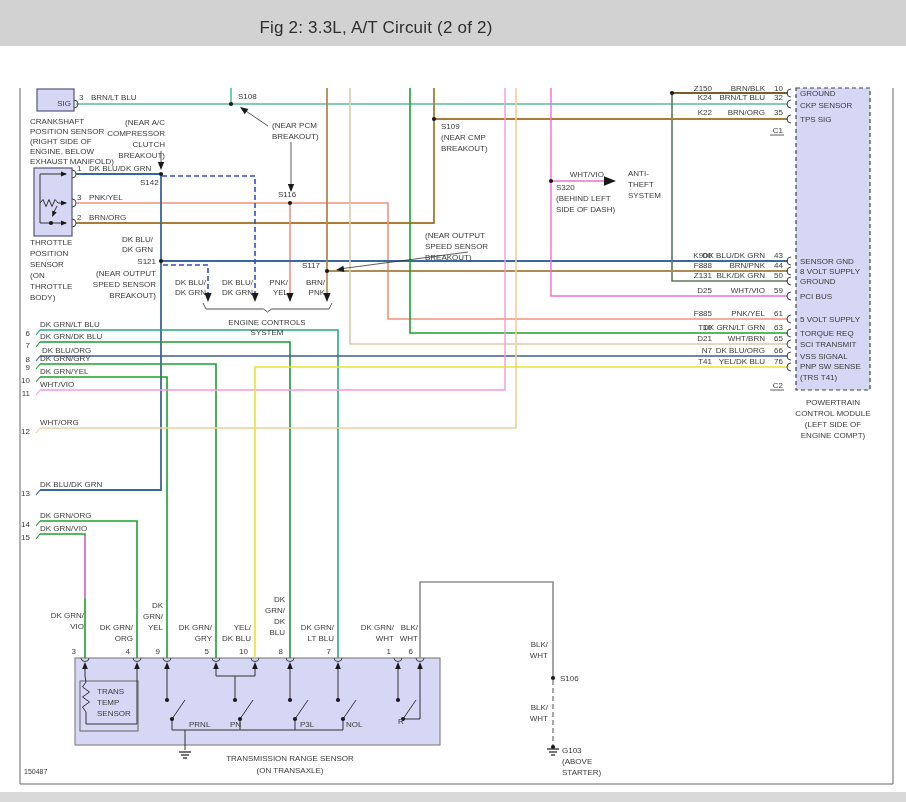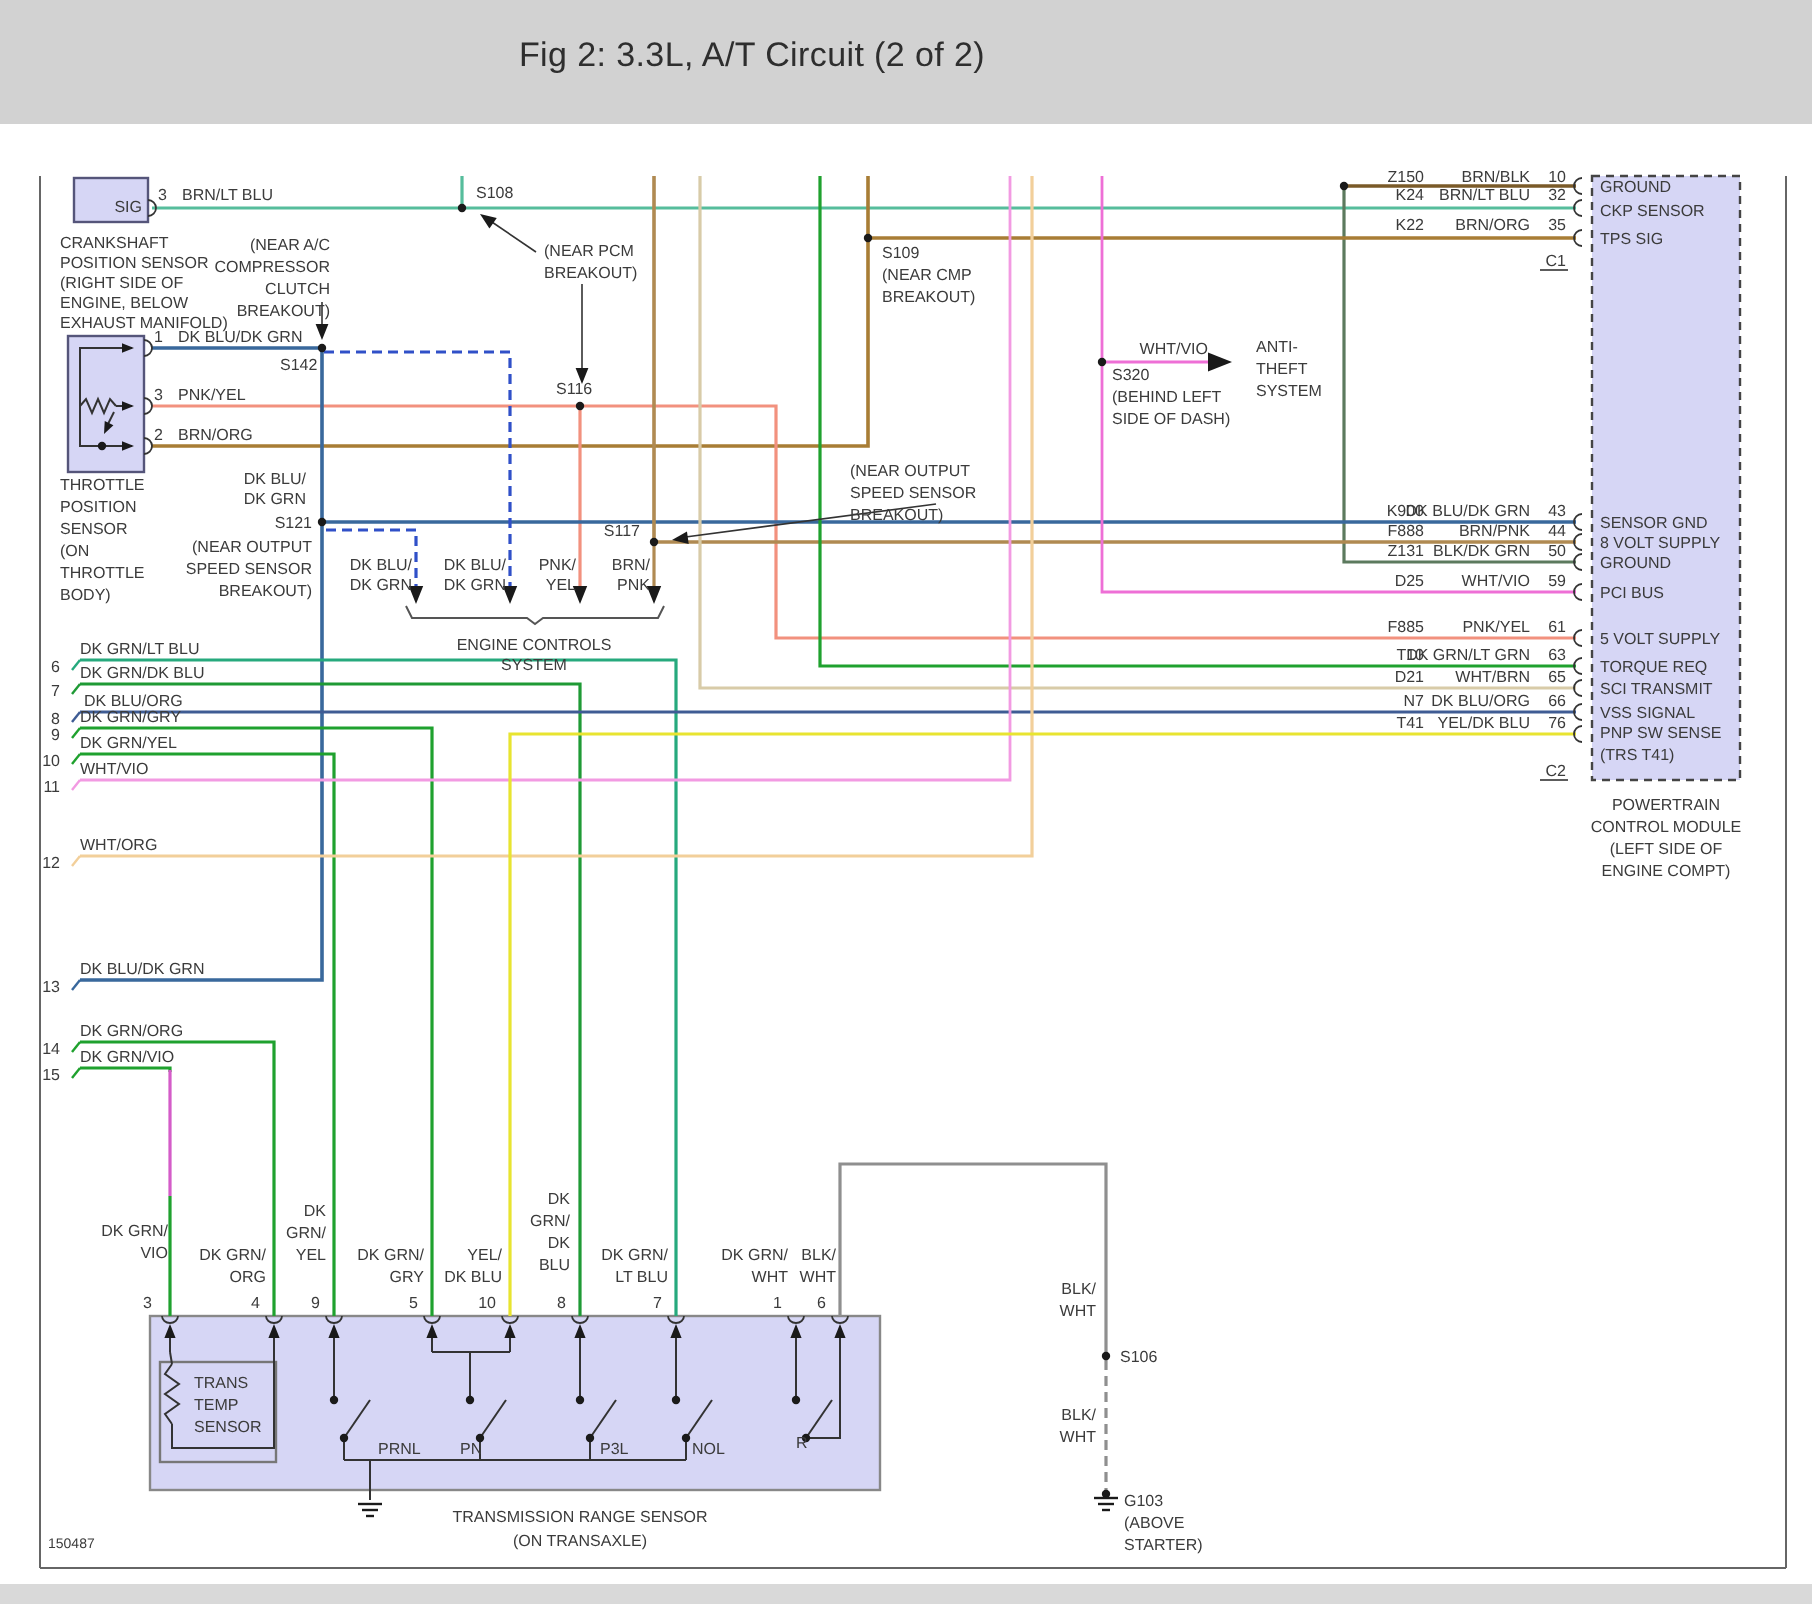--- a/index.html
+++ b/index.html
@@ -1,18 +1,18 @@
 <!DOCTYPE html>
 <html><head>
 <meta charset="utf-8">
 <style>
   html,body{margin:0;padding:0;background:#fff;}
   .page{position:relative;width:906px;height:802px;background:#fff;overflow:hidden;
         font-family:"Liberation Sans",sans-serif;}
-  .titlebar{position:absolute;left:0;top:0;width:906px;height:62px;background:#d2d2d2;}
+  .titlebar{position:absolute;left:0;top:0;width:906px;height:46px;background:#d2d2d2;}
   .title{position:absolute;left:0;top:18px;width:752px;text-align:center;
          font-size:17px;color:#2e2e2e;letter-spacing:.2px;}
   .bottom-strip{position:absolute;left:0;top:792px;width:906px;height:10px;background:#d9d9d9;}
   svg{position:absolute;left:0;top:0;}
   svg text{font-family:"Liberation Sans",sans-serif;}
 </style>
 </head>
 <body>
 
 <div class="page">

